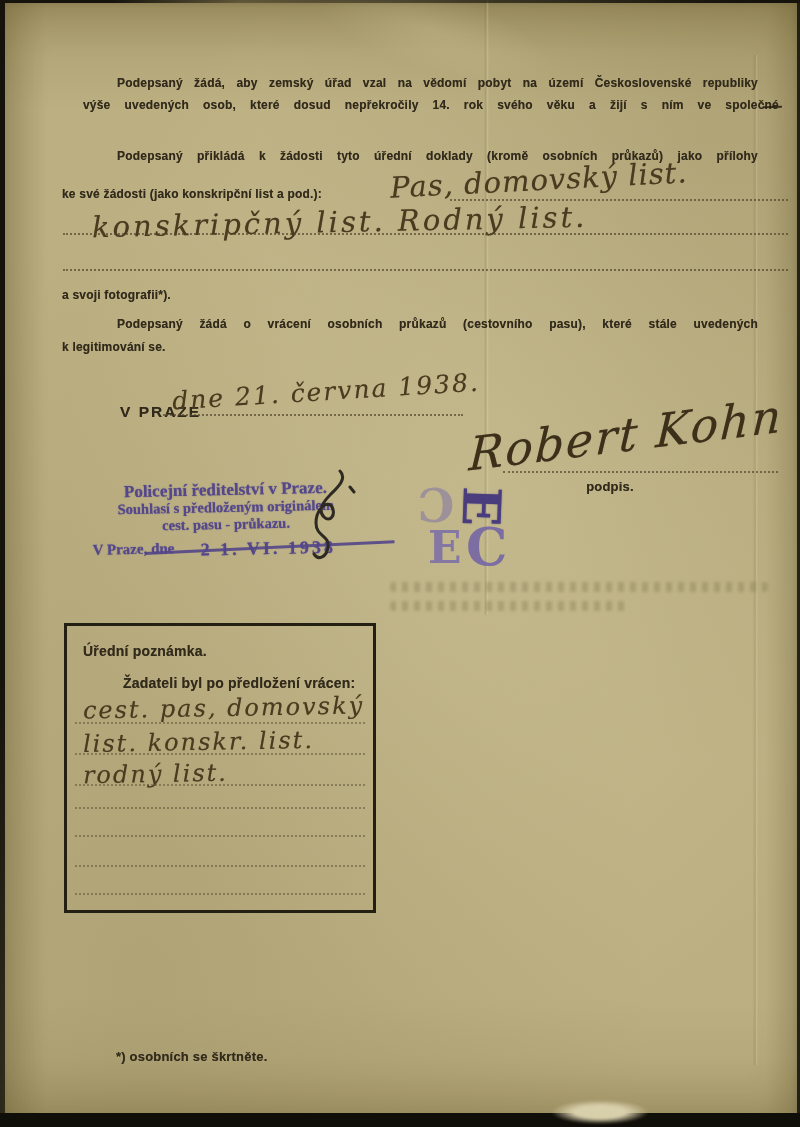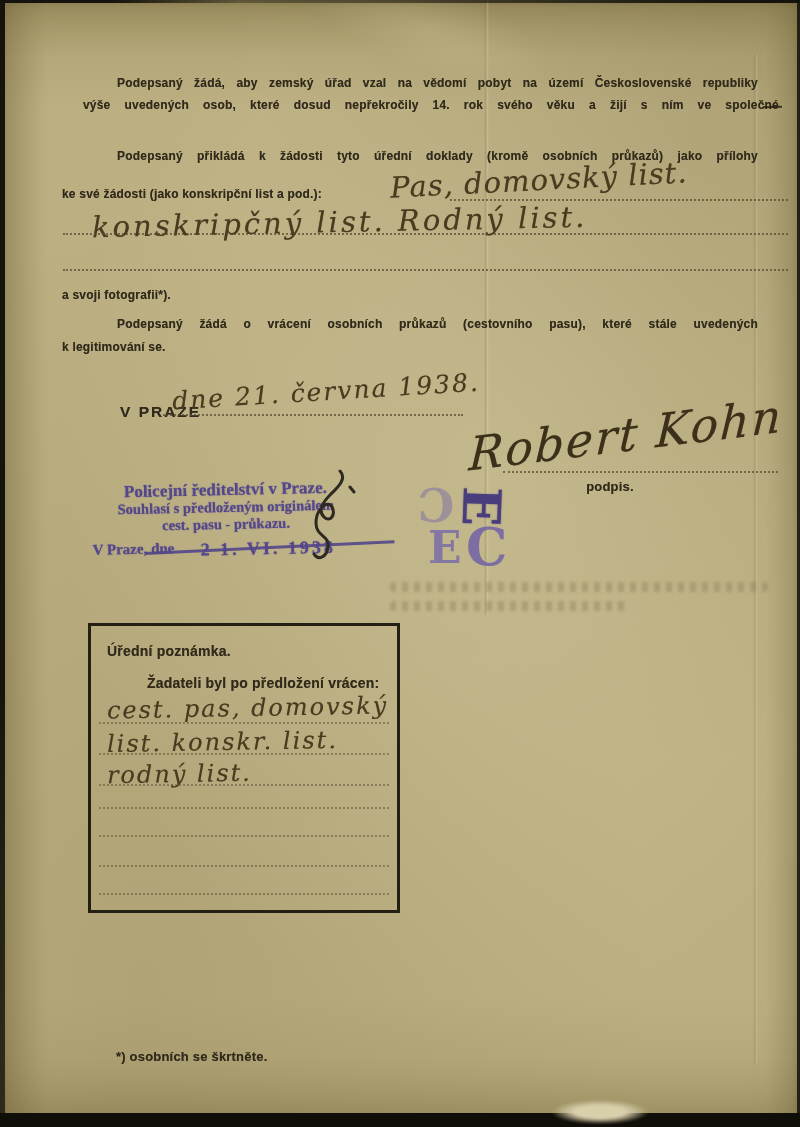--- a/index.html
+++ b/index.html
@@ -53,21 +53,21 @@
   .stamp .s1{font-size:17px;line-height:19px;}
   .stamp .s2,.stamp .s3{font-size:14.5px;line-height:17px;}
   .stamp .s4{position:relative;font-size:15px;line-height:22px;text-align:left;padding-left:10px;margin-top:3px;}
   .stamp .s4 .sdate{position:absolute;left:118px;top:2px;font-size:18px;letter-spacing:3px;}
   .stamp .strike{position:absolute;left:62px;width:250px;top:11px;height:3px;
     background:rgba(74,61,138,.9);transform:rotate(-1.5deg);}
   .lglyph{position:absolute;font-family:"DejaVu Serif",serif;font-weight:bold;}
   .squiggle{position:absolute;left:300px;top:465px;}
   .bleed{position:absolute;height:10px;border-radius:4px;opacity:.42;filter:blur(1.6px);
     background:repeating-linear-gradient(90deg, rgba(120,110,70,.75) 0 6px, rgba(120,110,70,0) 6px 12px);}
-  .notebox{position:absolute;left:64px;top:623px;width:306px;height:284px;border:3px solid #241f13;margin-left:24px;}
+  .notebox{position:absolute;left:64px;top:623px;width:306px;height:284px;border:3px solid #241f13;}
   .notebox .bt{position:absolute;left:16px;top:15px;font-size:14px;}
   .notebox .bp{position:absolute;left:56px;top:47px;font-size:14px;}
   .bhw{font-size:24px;letter-spacing:2px;transform:rotate(-1deg);}
   .edge{position:absolute;background:#15130c;z-index:50;}
   .edge.l{left:0;top:0;width:5px;height:1127px;
     background:linear-gradient(180deg,#15130c 0 60%, rgba(21,19,12,.75) 100%);}
   .edge.r{right:0;top:0;width:3px;height:1127px;background:rgba(18,16,10,.85);}
   .edge.t{left:0;top:0;width:800px;height:3px;
     background:linear-gradient(90deg,#15130c 0 14%, rgba(21,19,12,.35) 30%, rgba(21,19,12,.65) 60%, #15130c 92%);}
   .edge.b{left:0;bottom:0;width:800px;height:14px;background:#100e08;}

